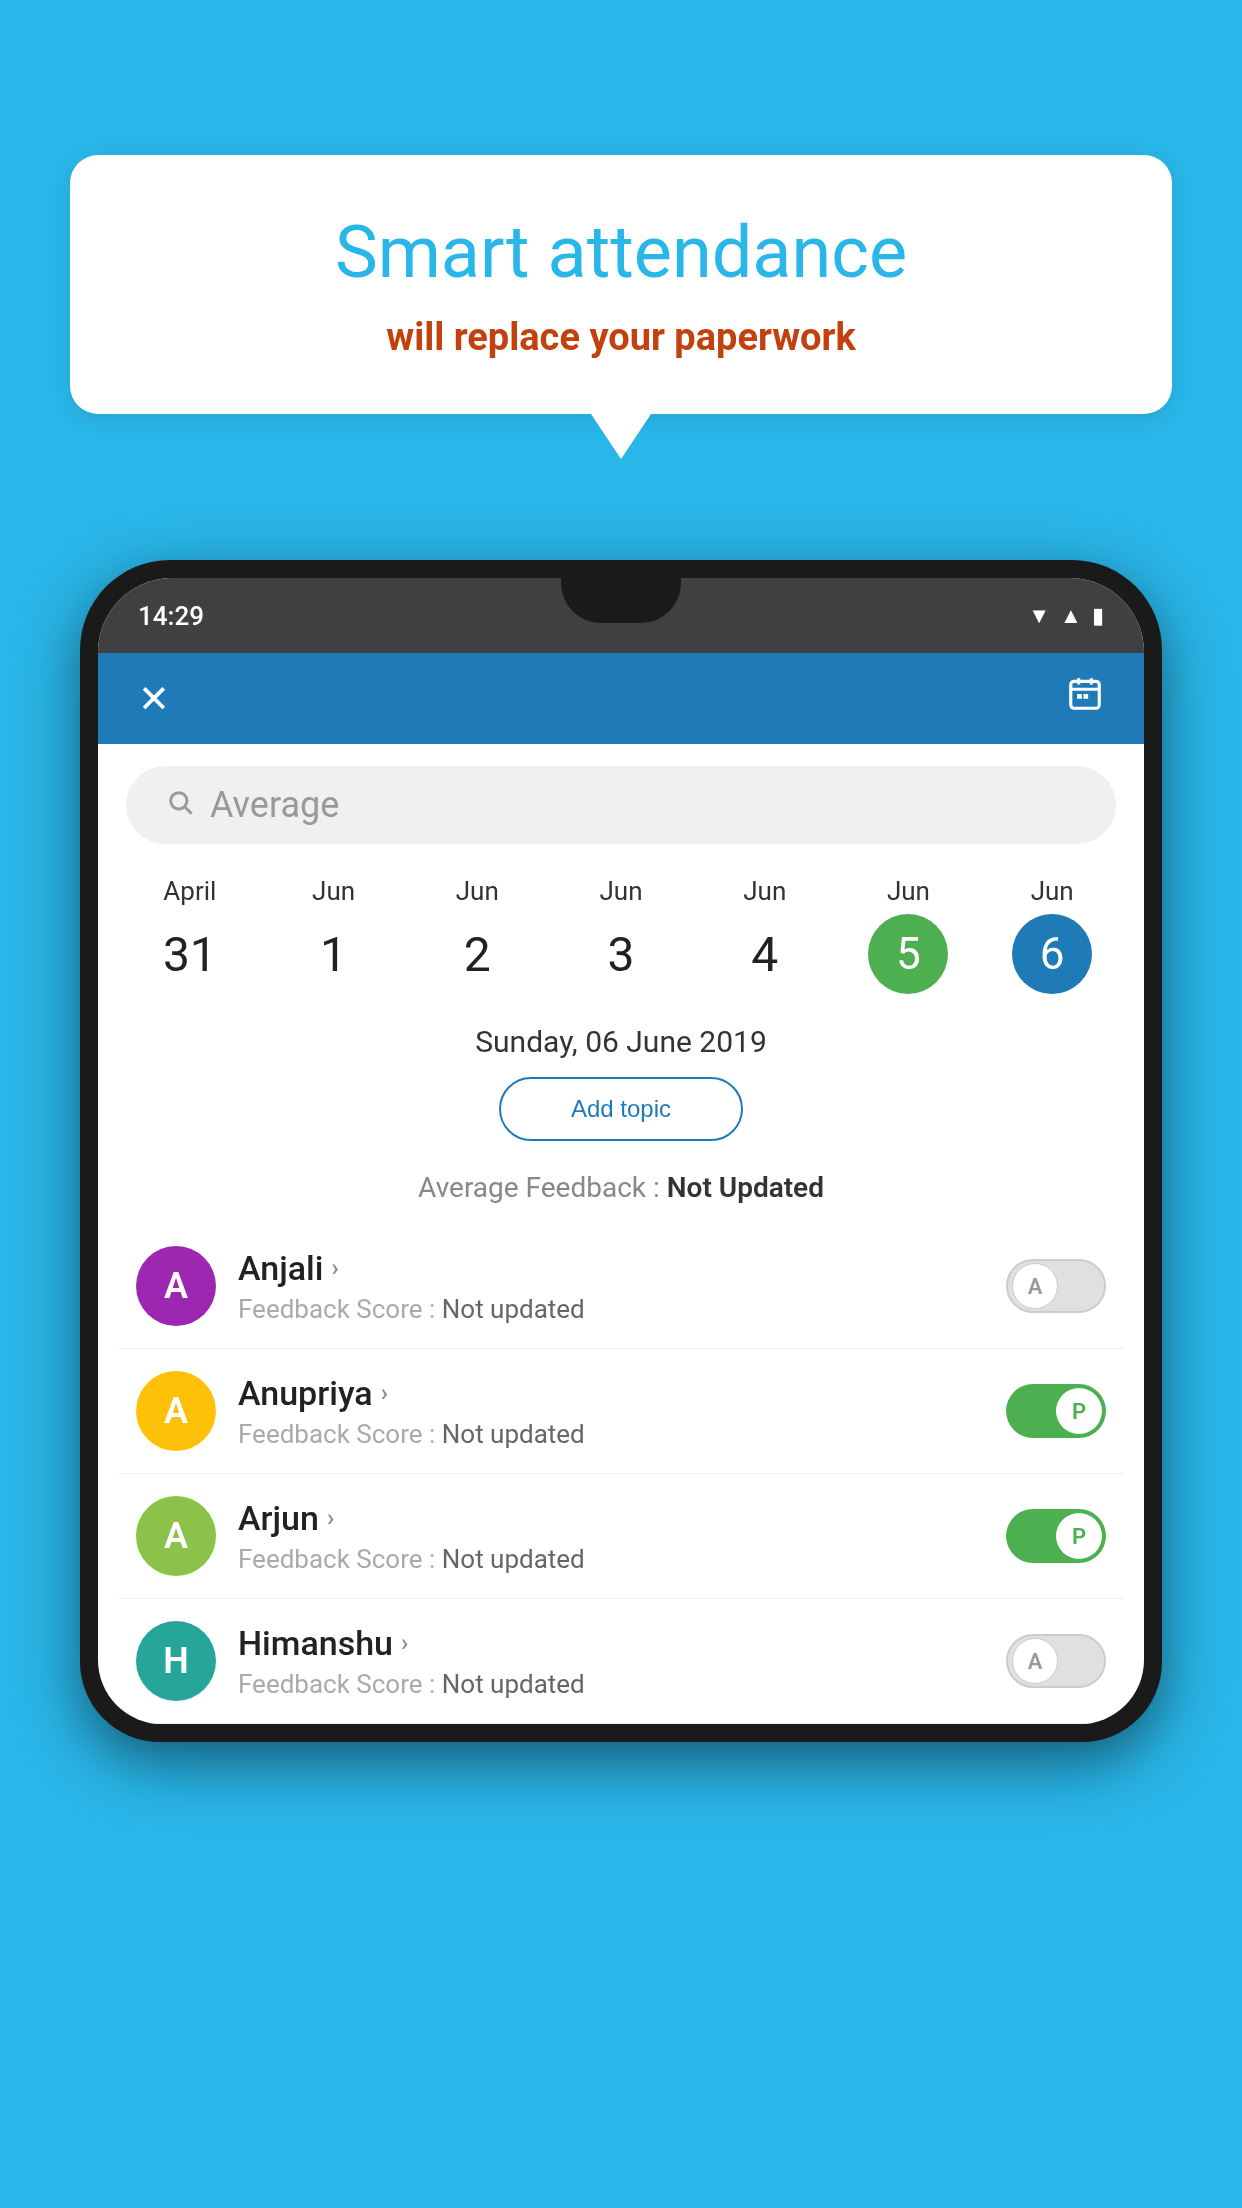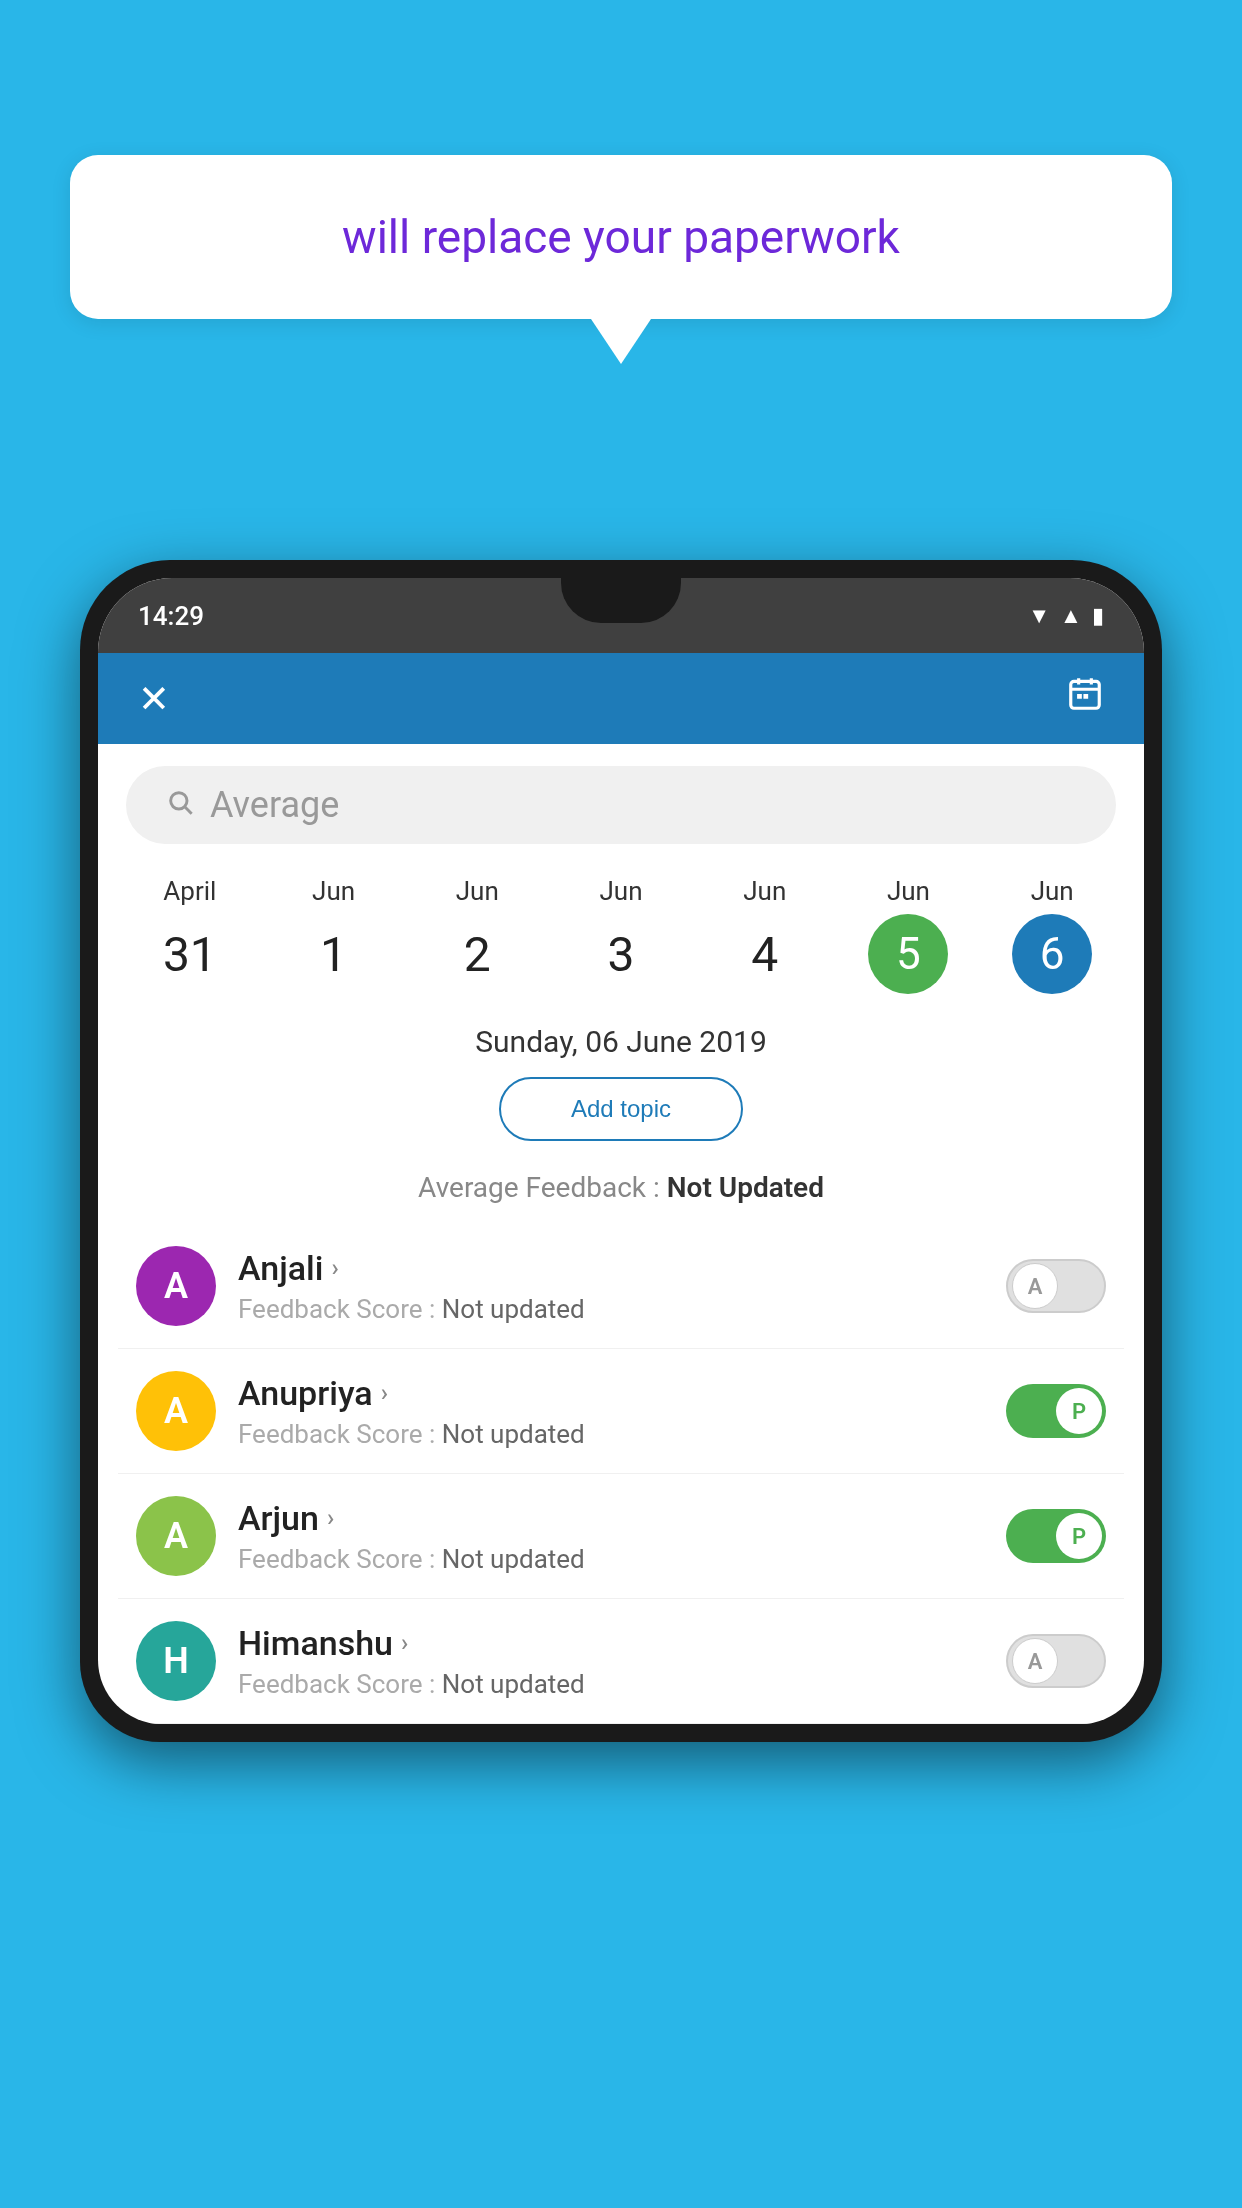--- a/index.html
+++ b/index.html
@@ -34,23 +34,23 @@
       border-top: 45px solid white;
       margin: 0 auto;
     }
     .bubble-title {
       color: #29b6e8;
       font-size: 72px;
       font-weight: 400;
       margin-bottom: 20px;
     }
     .bubble-subtitle {
-      color: #6d28d9;
-      font-size: 46px;
-      font-weight: 400;
+      color: #c2410c;
+      font-size: 38px;
+      font-weight: 700;
     }
 
     
     .phone-wrapper {
       position: absolute;
       top: 560px;
       left: 80px;
       right: 80px;
       bottom: 0;
     }
@@ -330,20 +330,21 @@
       color: #4caf50;
       font-weight: 600;
       margin-left: auto;
     }
   </style>
 </head>
 <body>
 
 <div class="speech-bubble-container">
   <div class="speech-bubble">
+    <div class="bubble-title">Smart attendance</div>
     <div class="bubble-subtitle">will replace your paperwork</div>
   </div>
   <div class="speech-bubble-tail"></div>
 </div>
 
 <div class="phone-wrapper">
   <div class="phone-outer">
     <div class="phone-inner">
 
       <div class="phone-notch-area">

